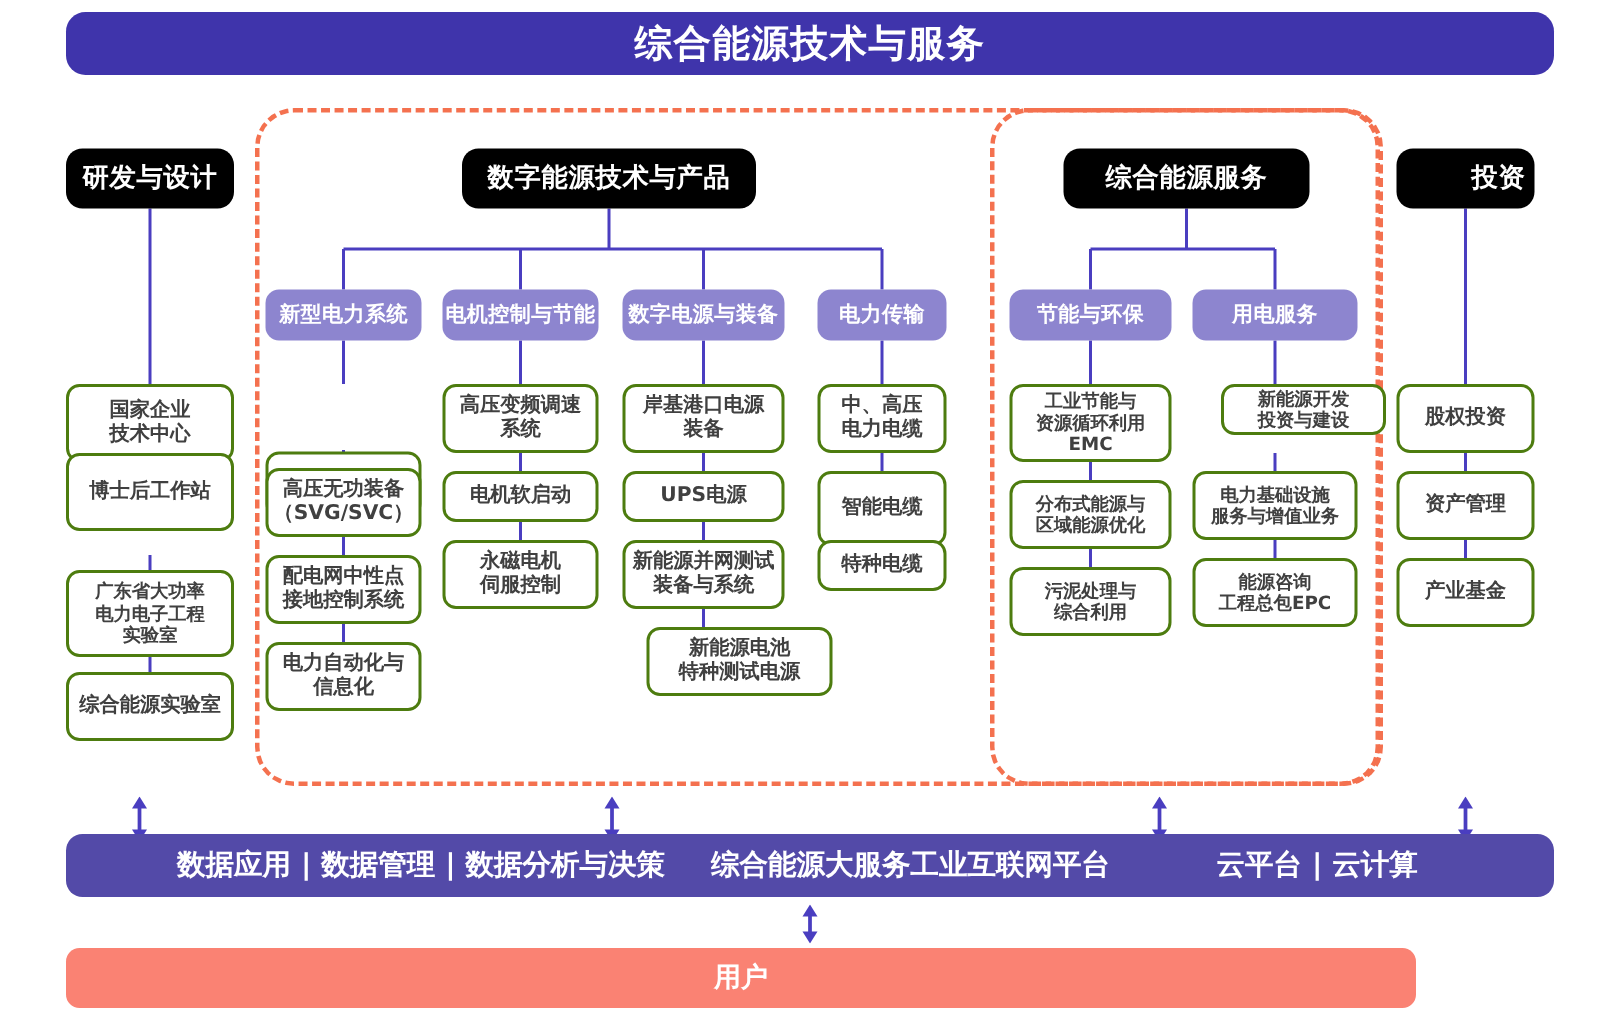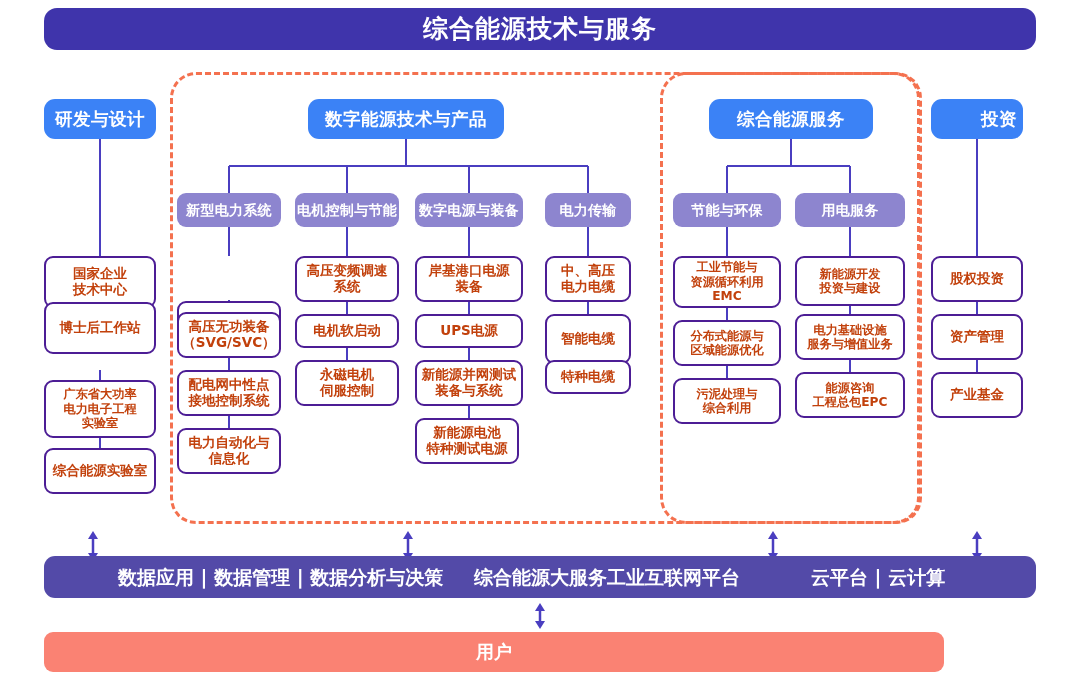--- a/index.html
+++ b/index.html
@@ -30,43 +30,43 @@
     background: #3f34ab;
     color: #ffffff;
     border-radius: 13px;
     font-size: 25px;
     font-weight: 700;
     letter-spacing: 1px;
   }
 
   
   .l1 {
-    background: #3b82f6;
+    background: #000000;
     color: #ffffff;
     border-radius: 11px;
     font-size: 17.5px;
     font-weight: 700;
     letter-spacing: .5px;
   }
 
   
   .l2 {
     background: #8d85cf;
     color: #ffffff;
     border-radius: 9px;
     font-size: 14px;
     font-weight: 700;
     letter-spacing: .3px;
   }
 
   
   .leaf {
     background: #ffffff;
-    color: #c2410c;
-    border: 2px solid #4c1d95;
+    color: #404040;
+    border: 2px solid #4d7c0f;
     border-radius: 9px;
     font-size: 13.5px;
     font-weight: 700;
   }
   .leaf.sm { font-size: 12.2px; }
 
   
   .platform-bar {
     background: #534aa8;
     color: #ffffff;
@@ -155,21 +155,21 @@
     <div class="node l2" style="left: 415px; top: 193px; width: 108px; height: 34px;">数字电源与装备</div>
     <div class="ln v" style="left: 467.75px; top: 227px; height: 29px;"></div>
     <div class="node leaf" style="left: 415px; top: 256px; width: 108px; height: 46px;">岸基港口电源
 装备</div>
     <div class="ln v" style="left: 467.75px; top: 302px; height: 12px;"></div>
     <div class="node leaf" style="left: 415px; top: 314px; width: 108px; height: 34px;">UPS电源</div>
     <div class="ln v" style="left: 467.75px; top: 348px; height: 12px;"></div>
     <div class="node leaf" style="left: 415px; top: 360px; width: 108px; height: 46px;">新能源并网测试
 装备与系统</div>
     <div class="ln v" style="left: 467.75px; top: 406px; height: 12px;"></div>
-    <div class="node leaf" style="left: 415px; top: 418px; width: 104px; height: 46px;">新能源电池
+    <div class="node leaf" style="left: 431px; top: 418px; width: 124px; height: 46px;">新能源电池
 特种测试电源</div>
     <div class="node l2" style="left: 545px; top: 193px; width: 86px; height: 34px;">电力传输</div>
     <div class="ln v" style="left: 586.75px; top: 227px; height: 29px;"></div>
     <div class="node leaf" style="left: 545px; top: 256px; width: 86px; height: 46px;">中、高压
 电力电缆</div>
     <div class="ln v" style="left: 586.75px; top: 302px; height: 12px;"></div>
     <div class="node leaf" style="left: 545px; top: 314px; width: 86px; height: 50px;">智能电缆</div>
     <div class="ln v" style="left: 586.75px; top: 348px; height: 12px;"></div>
     <div class="node leaf" style="left: 545px; top: 360px; width: 86px; height: 34px;">特种电缆</div>
     <div class="node l1" style="left: 709px; top: 99px; width: 164px; height: 40px;">综合能源服务</div>
@@ -183,21 +183,21 @@
 资源循环利用
 EMC</div>
     <div class="ln v" style="left: 725.75px; top: 308px; height: 12px;"></div>
     <div class="node leaf sm" style="left: 673px; top: 320px; width: 108px; height: 46px;">分布式能源与
 区域能源优化</div>
     <div class="ln v" style="left: 725.75px; top: 366px; height: 12px;"></div>
     <div class="node leaf sm" style="left: 673px; top: 378px; width: 108px; height: 46px;">污泥处理与
 综合利用</div>
     <div class="node l2" style="left: 795px; top: 193px; width: 110px; height: 34px;">用电服务</div>
     <div class="ln v" style="left: 848.75px; top: 227px; height: 29px;"></div>
-    <div class="node leaf sm" style="left: 795px; top: 256px; width: 110px; height: 50px;">新能源开发
+    <div class="node leaf sm" style="left: 814px; top: 256px; width: 110px; height: 34px;">新能源开发
 投资与建设</div>
     <div class="ln v" style="left: 848.75px; top: 302px; height: 12px;"></div>
     <div class="node leaf sm" style="left: 795px; top: 314px; width: 110px; height: 46px;">电力基础设施
 服务与增值业务</div>
     <div class="ln v" style="left: 848.75px; top: 360px; height: 12px;"></div>
     <div class="node leaf sm" style="left: 795px; top: 372px; width: 110px; height: 46px;">能源咨询
 工程总包EPC</div>
     <div class="node l1" style="left: 931px; top: 99px; width: 92px; height: 40px; padding-left: 44px;">投资</div>
     <div class="ln v" style="left: 975.75px; top: 139px; height: 117px;"></div>
     <div class="node leaf" style="left: 931px; top: 256px; width: 92px; height: 46px;">股权投资</div>

